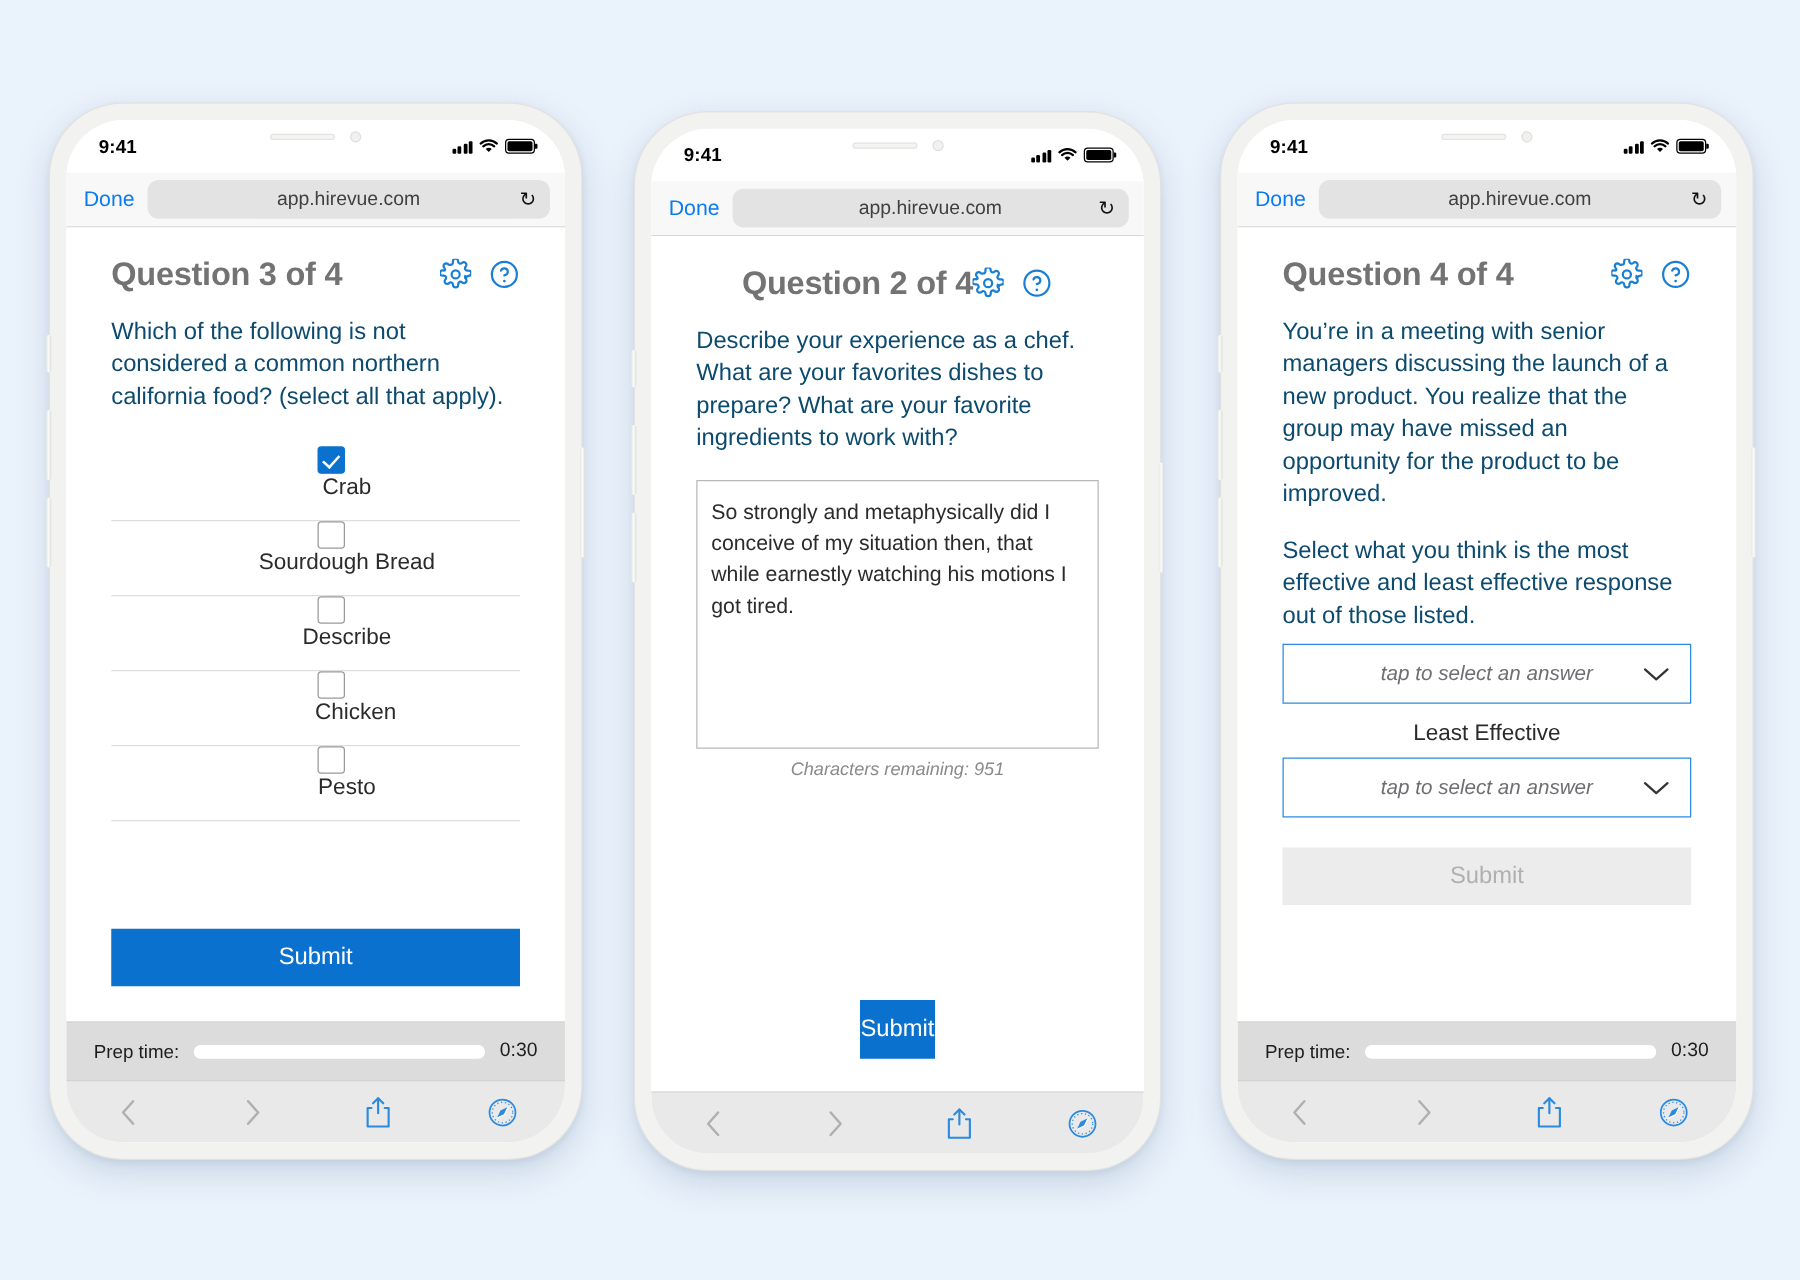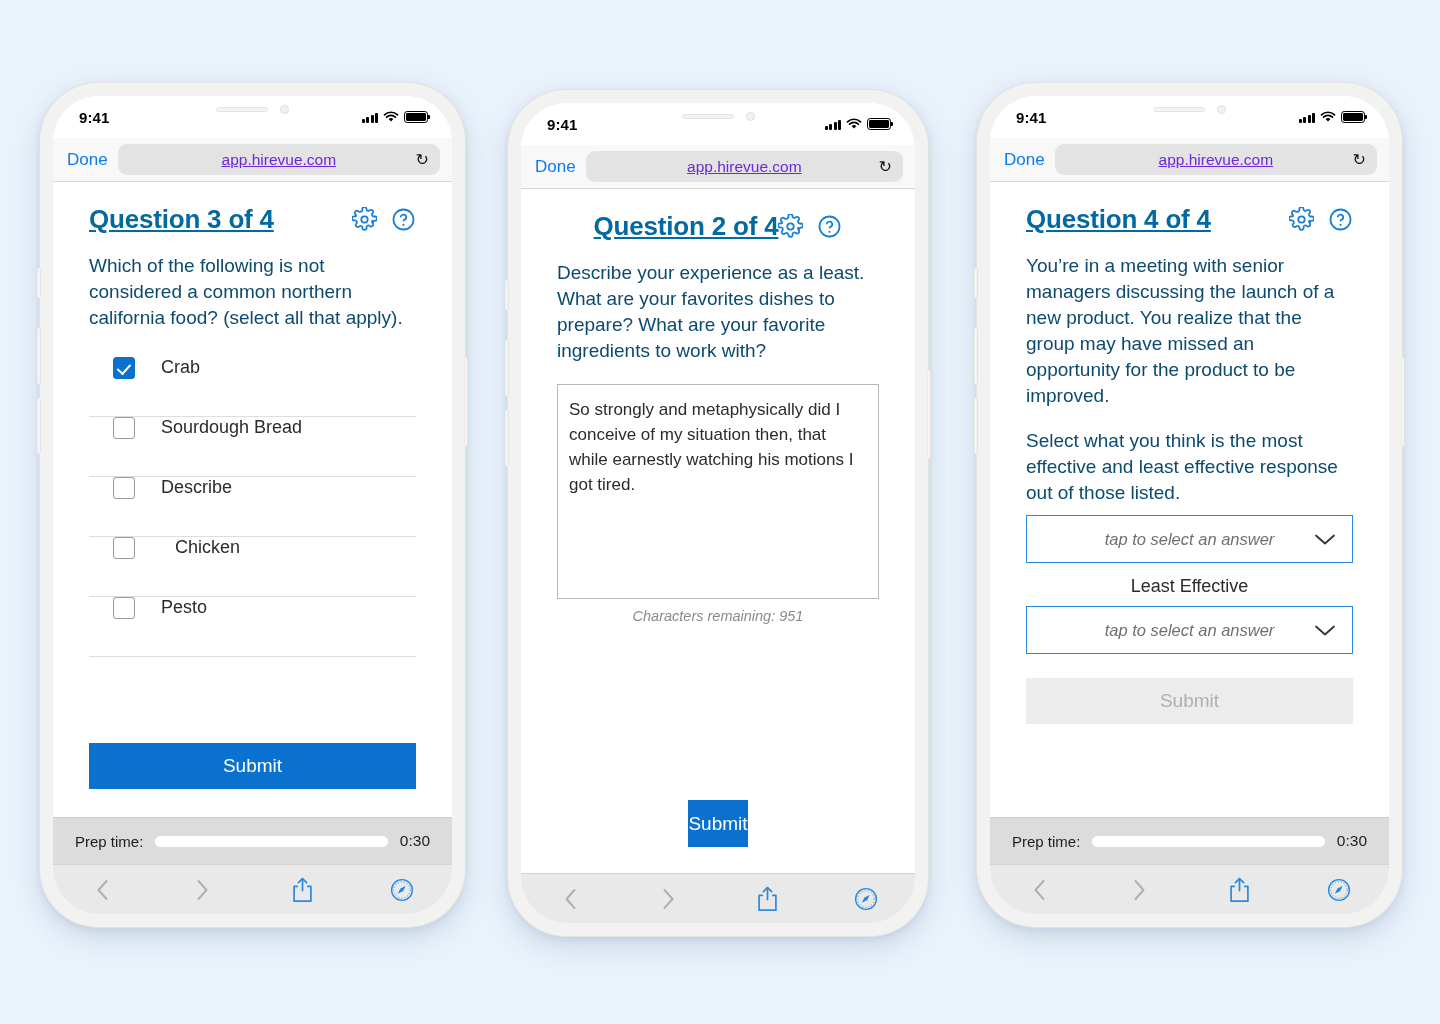--- a/index.html
+++ b/index.html
@@ -130,21 +130,21 @@
   }
   .urlbar {
     flex: 1;
     background: #e3e3e4;
     border-radius: 9px;
     display: flex;
     align-items: center;
     justify-content: center;
     position: relative;
   }
-  .url-text { color: #6d28d9; text-decoration: underline; }
+  .url-text { color: #404040; }
   .reload {
     position: absolute;
     right: 11px;
     color: #111;
     font-weight: 500;
   }
 
   
   .page {
     flex: 1;
@@ -154,34 +154,35 @@
     overflow: hidden;
     position: relative;
   }
   .q-header {
     display: flex;
     align-items: center;
     justify-content: space-between;
   }
   .q-title {
     font-weight: 700;
-    color: #0369a1;
+    color: #737373;
     letter-spacing: -.2px;
-    text-decoration: underline;
   }
   .q-icons { display: flex; align-items: center; }
   .icon-btn { display:block; }
   .q-body { color: #0c4a6e; }
   .q-body p + p { margin-top: 1em; }
 
   
   .opt-list { }
   .opt-row {
     display: flex;
+    align-items: center;
     border-bottom: 1px solid #dedede;
+    flex-direction: column;
   }
   .cbox {
     flex: none;
     border: 1.6px solid #9a9a9a;
     border-radius: 3px;
     background: #fff;
     position: relative;
   }
   .cbox.on {
     background: #0a72ce;
@@ -468,21 +469,21 @@
               <path d="M19.4 13.4a1.7 1.7 0 0 0 .34 1.87l.06.06a2 2 0 1 1-2.83 2.83l-.06-.06a1.7 1.7 0 0 0-1.87-.34 1.7 1.7 0 0 0-1.03 1.56V20a2 2 0 1 1-4 0v-.09A1.7 1.7 0 0 0 8.9 18.3a1.7 1.7 0 0 0-1.87.34l-.06.06a2 2 0 1 1-2.83-2.83l.06-.06a1.7 1.7 0 0 0 .34-1.87 1.7 1.7 0 0 0-1.56-1.03H2a2 2 0 1 1 0-4h.09A1.7 1.7 0 0 0 3.7 8.9a1.7 1.7 0 0 0-.34-1.87l-.06-.06a2 2 0 1 1 2.83-2.83l.06.06a1.7 1.7 0 0 0 1.87.34H8.9a1.7 1.7 0 0 0 1.03-1.56V2a2 2 0 1 1 4 0v.09a1.7 1.7 0 0 0 1.03 1.56 1.7 1.7 0 0 0 1.87-.34l.06-.06a2 2 0 1 1 2.83 2.83l-.06.06a1.7 1.7 0 0 0-.34 1.87v.07a1.7 1.7 0 0 0 1.56 1.03H22a2 2 0 1 1 0 4h-.09a1.7 1.7 0 0 0-1.56 1.03Z"></path>
             </svg>
             <svg class="icon-btn" width="25" height="25" viewBox="0 0 24 24" fill="none" stroke="#1a7fd4" stroke-width="1.7">
               <circle cx="12" cy="12" r="9.6"></circle>
               <path d="M9.4 9.2a2.7 2.7 0 0 1 5.25.9c0 1.8-2.7 2.7-2.7 2.7" stroke-linecap="round"></path>
               <circle cx="12" cy="17.1" r="1.05" fill="#1a7fd4" stroke="none"></circle>
             </svg>
           </div>
         </div>
 
-        <div class="q-body" style="margin-top:18px; font-size:19px; line-height:26px;">Describe your experience as a least. What are your favorites dishes to prepare? What are your favorite ingredients to work with?</div>
+        <div class="q-body" style="margin-top:18px; font-size:19px; line-height:26px;">Describe your experience as a chef. What are your favorites dishes to prepare? What are your favorite ingredients to work with?</div>
 
         <div class="ta-box" style="margin-top:20px; height:215px; padding:12px 11px; font-size:17px; line-height:25px;">So strongly and metaphysically did I conceive of my situation then, that while earnestly watching his motions I got tired.</div>
 
         <div class="char-left" style="margin-top:9px; font-size:14.5px;">
           <span>Characters remaining:</span>
           <span>951</span>
         </div>
 
         <div class="spacer"></div>
 

